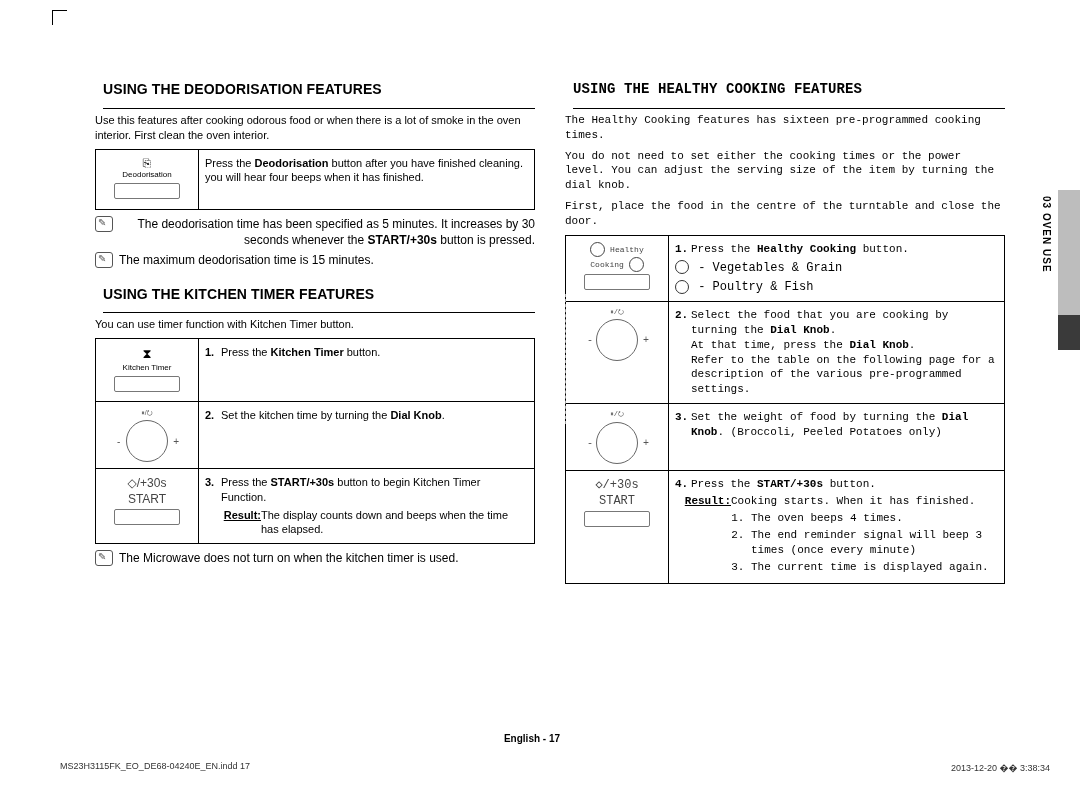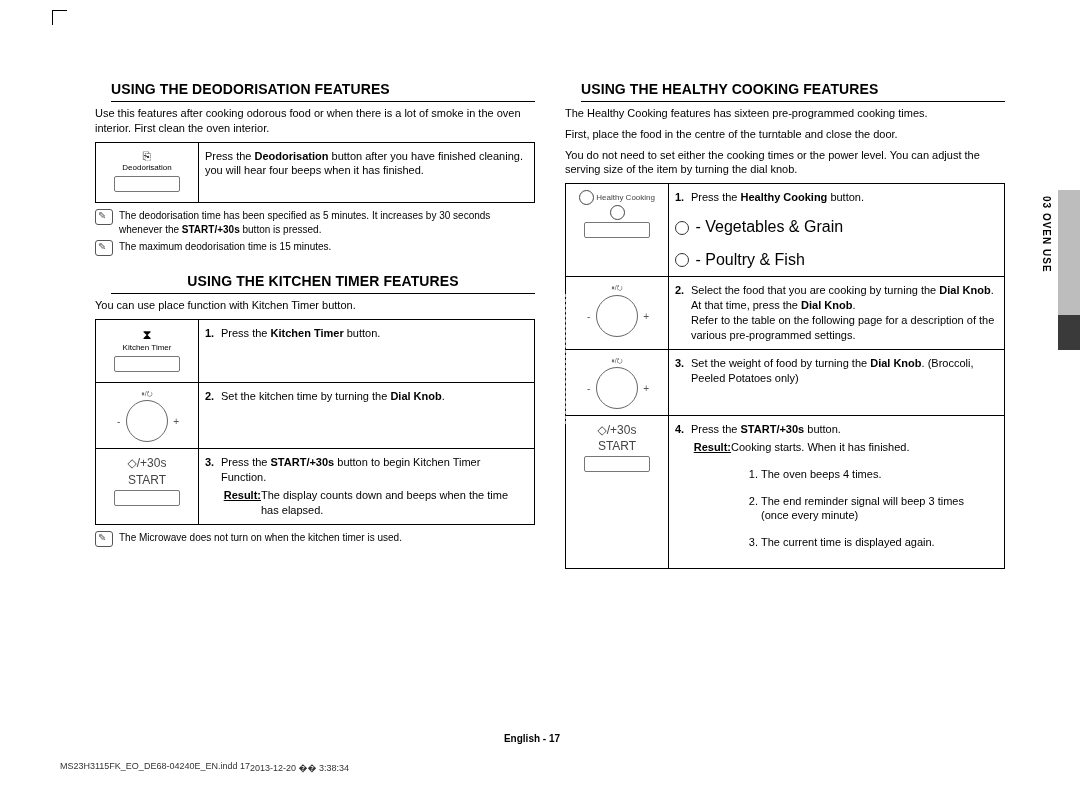--- a/index.html
+++ b/index.html
@@ -1,51 +1,51 @@
 <!DOCTYPE html>
 <html><head>
 <meta charset="utf-8">
 <style>
   html,body{margin:0;padding:0;background:#fff;font-family:Arial,Helvetica,sans-serif;color:#000;}
   .page{width:1080px;height:792px;position:relative;box-sizing:border-box;}
   .crop-tl{position:absolute;left:52px;top:10px;width:14px;height:14px;border-left:1px solid #000;border-top:1px solid #000;}
   .content{position:absolute;left:95px;top:80px;right:30px;bottom:60px;display:flex;}
   .col{width:440px;font-size:11px;line-height:1.35;}
   .col.left{margin-right:30px;position:relative;}
-  .col.right{position:relative;}
-  h2{font-size:14px;font-weight:bold;margin:0 0 4px 16px;border-bottom:1px solid #000;padding-bottom:2px;letter-spacing:0.1px;}
-  h2.gap-top{margin-top:16px;text-align:center;}
+  .col.right{position:relative;font-family:Liberation Mono, monospace;}
+  h2{font-size:14px;font-weight:bold;margin:0 0 4px 8px;border-bottom:1px solid #000;padding-bottom:9px;letter-spacing:0.1px;}
+  h2.gap-top{margin-top:16px;}
   p.intro{margin:3px 0 6px 0;}
   table.ins{border-collapse:collapse;width:100%;margin:4px 0 6px 0;}
   table.ins td{border:1px solid #000;padding:6px 6px;vertical-align:top;font-size:11px;}
   table.ins td.ic{width:90px;text-align:center;font-size:8px;}
   .btn-rect{display:inline-block;width:64px;height:14px;border:1px solid #777;border-radius:2px;margin-top:2px;}
   .dial{width:40px;height:40px;border:1px solid #666;border-radius:50%;margin:2px auto 0 auto;position:relative;}
   .dial:before{content:"-";position:absolute;left:-10px;top:14px;font-size:10px;color:#555;}
   .dial:after{content:"+";position:absolute;right:-12px;top:14px;font-size:10px;color:#555;}
   .dial-lbl{font-size:7px;color:#555;}
-  .note{display:flex;align-items:flex-start;margin:4px 0;font-size:10px;}
+  .note{display:flex;align-items:flex-start;margin:4px 0;font-size:12px;text-align:right;}
   .note .nicon{flex:0 0 16px;height:14px;border:1px solid #555;border-radius:3px;margin-right:6px;position:relative;}
   .note .nicon:after{content:"✎";position:absolute;left:2px;top:-1px;font-size:10px;color:#555;}
   .result-label{font-weight:bold;text-decoration:underline;}
   ol.num{list-style:none;padding:0;margin:0;}
   ol.num li{display:flex;margin:0;}
   ol.num li .n{font-weight:bold;width:16px;flex-shrink:0;}
   .result-block{display:flex;margin-top:3px;}
   .result-block .rl{width:56px;flex-shrink:0;text-align:right;}
   .step2txt{}
-  .sub-icons{font-size:16px;margin-top:11px;}
+  .sub-icons{font-size:12px;margin-top:3px;}
   .sub-icons .circ{display:inline-block;width:12px;height:12px;border:1px solid #333;border-radius:50%;vertical-align:middle;margin-right:2px;}
   ol.results{margin:2px 0 0 0;padding-left:18px;}
-  ol.results li{margin:12px;}
+  ol.results li{margin:2px;}
   .side-tab{position:absolute;right:0;top:190px;width:22px;height:160px;}
   .side-tab .gray{background:#bdbdbd;width:100%;height:100%;}
   .side-tab .dark{position:absolute;top:125px;left:0;width:100%;height:35px;background:#3a3a3a;}
   .side-label{position:absolute;right:28px;top:196px;font-size:10px;font-weight:bold;letter-spacing:1px;writing-mode:vertical-rl;}
-  .footer{position:absolute;left:60px;right:30px;bottom:18px;display:flex;justify-content:flex-start;font-size:9px;color:#333;}
+  .footer{position:absolute;left:60px;right:30px;bottom:18px;display:flex;justify-content:space-between;font-size:9px;color:#333;}
   .page-num{position:absolute;left:0;right:16px;bottom:48px;text-align:center;font-size:10px;font-weight:bold;}
   .hc-icons{font-size:8px;color:#444;}
   .hc-icons .circ{display:inline-block;width:13px;height:13px;border:1px solid #444;border-radius:50%;vertical-align:middle;}
   .start-ic{font-size:12px;color:#444;}
   .hourglass{font-size:13px;}
   .cut-dots{position:absolute;left:0;top:214px;height:130px;border-left:1px dashed #aaa;}
 </style>
 </head>
 <body>
 
@@ -82,21 +82,21 @@
       <div class="note">
         <span class="nicon"></span>
         <span><span>The deodorisation time has been specified as 5 minutes. It increases by 30 seconds whenever the </span><b>START/+30s</b><span> button is pressed.</span></span>
       </div>
       <div class="note">
         <span class="nicon"></span>
         <span>The maximum deodorisation time is 15 minutes.</span>
       </div>
 
       <h2 class="gap-top">USING THE KITCHEN TIMER FEATURES</h2>
-      <p class="intro">You can use place function with Kitchen Timer button.</p>
+      <p class="intro">You can use timer function with Kitchen Timer button.</p>
 
       <table class="ins">
         <tbody>
             <tr>
           <td class="ic">
             <div class="hourglass">⧗</div>
             <div>Kitchen Timer</div>
             <span class="btn-rect"></span>
           </td>
           <td>
@@ -147,22 +147,22 @@
       <div class="note">
         <span class="nicon"></span>
         <span>The Microwave does not turn on when the kitchen timer is used.</span>
       </div>
     </div>
 
     <div class="col right">
       <div class="cut-dots"></div>
       <h2>USING THE HEALTHY COOKING FEATURES</h2>
       <p class="intro">The Healthy Cooking features has sixteen pre-programmed cooking times.</p>
+      <p class="intro">You do not need to set either the cooking times or the power level. You can adjust the serving size of the item by turning the dial knob.</p>
       <p class="intro">First, place the food in the centre of the turntable and close the door.</p>
-      <p class="intro">You do not need to set either the cooking times or the power level. You can adjust the serving size of the item by turning the dial knob.</p>
 
       <table class="ins">
         <tbody>
             <tr>
           <td class="ic">
             <div class="hc-icons"><span class="circ"></span> <span>Healthy Cooking</span> <span class="circ"></span></div>
             <span class="btn-rect"></span>
           </td>
           <td>
             <ol class="num">

